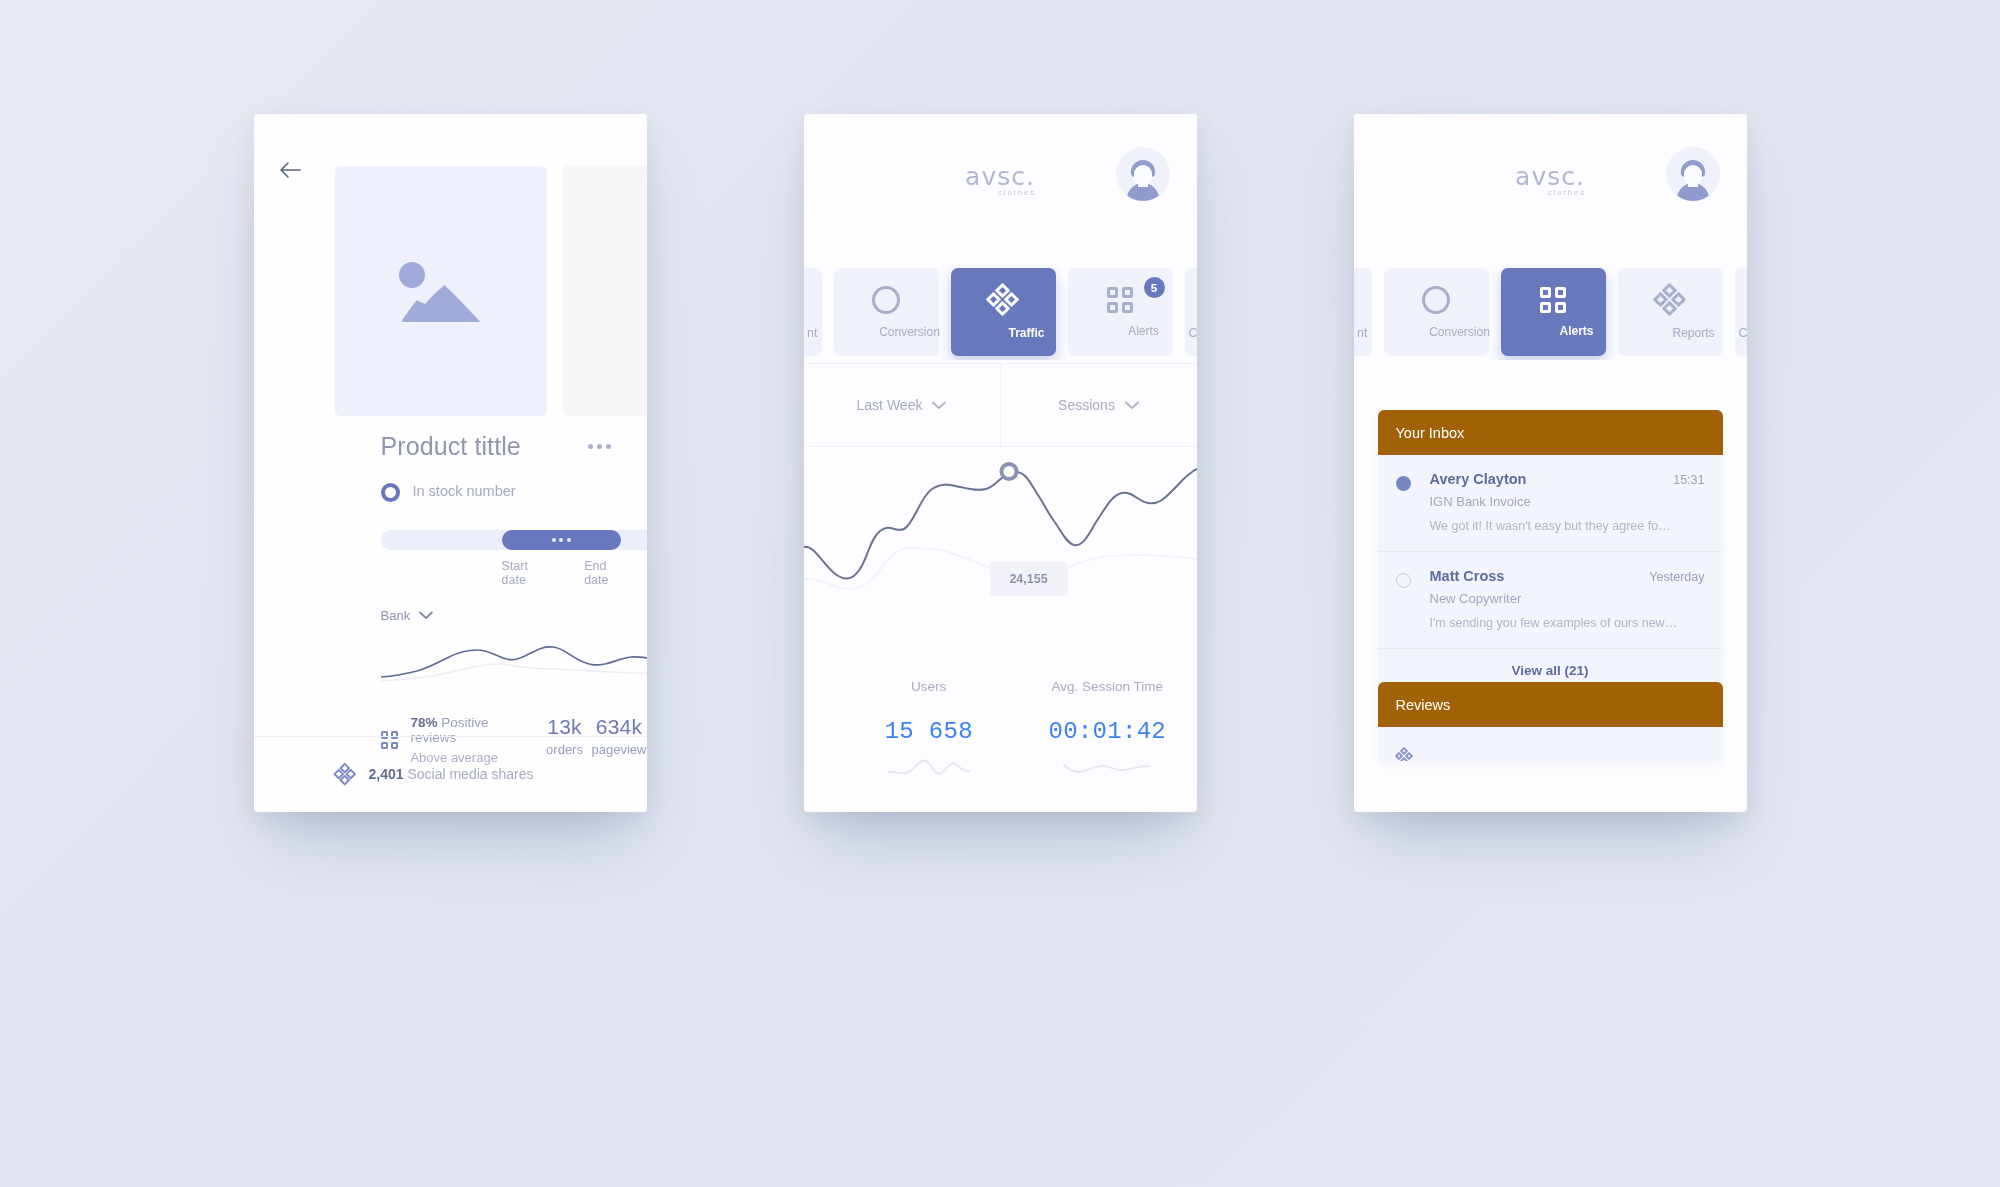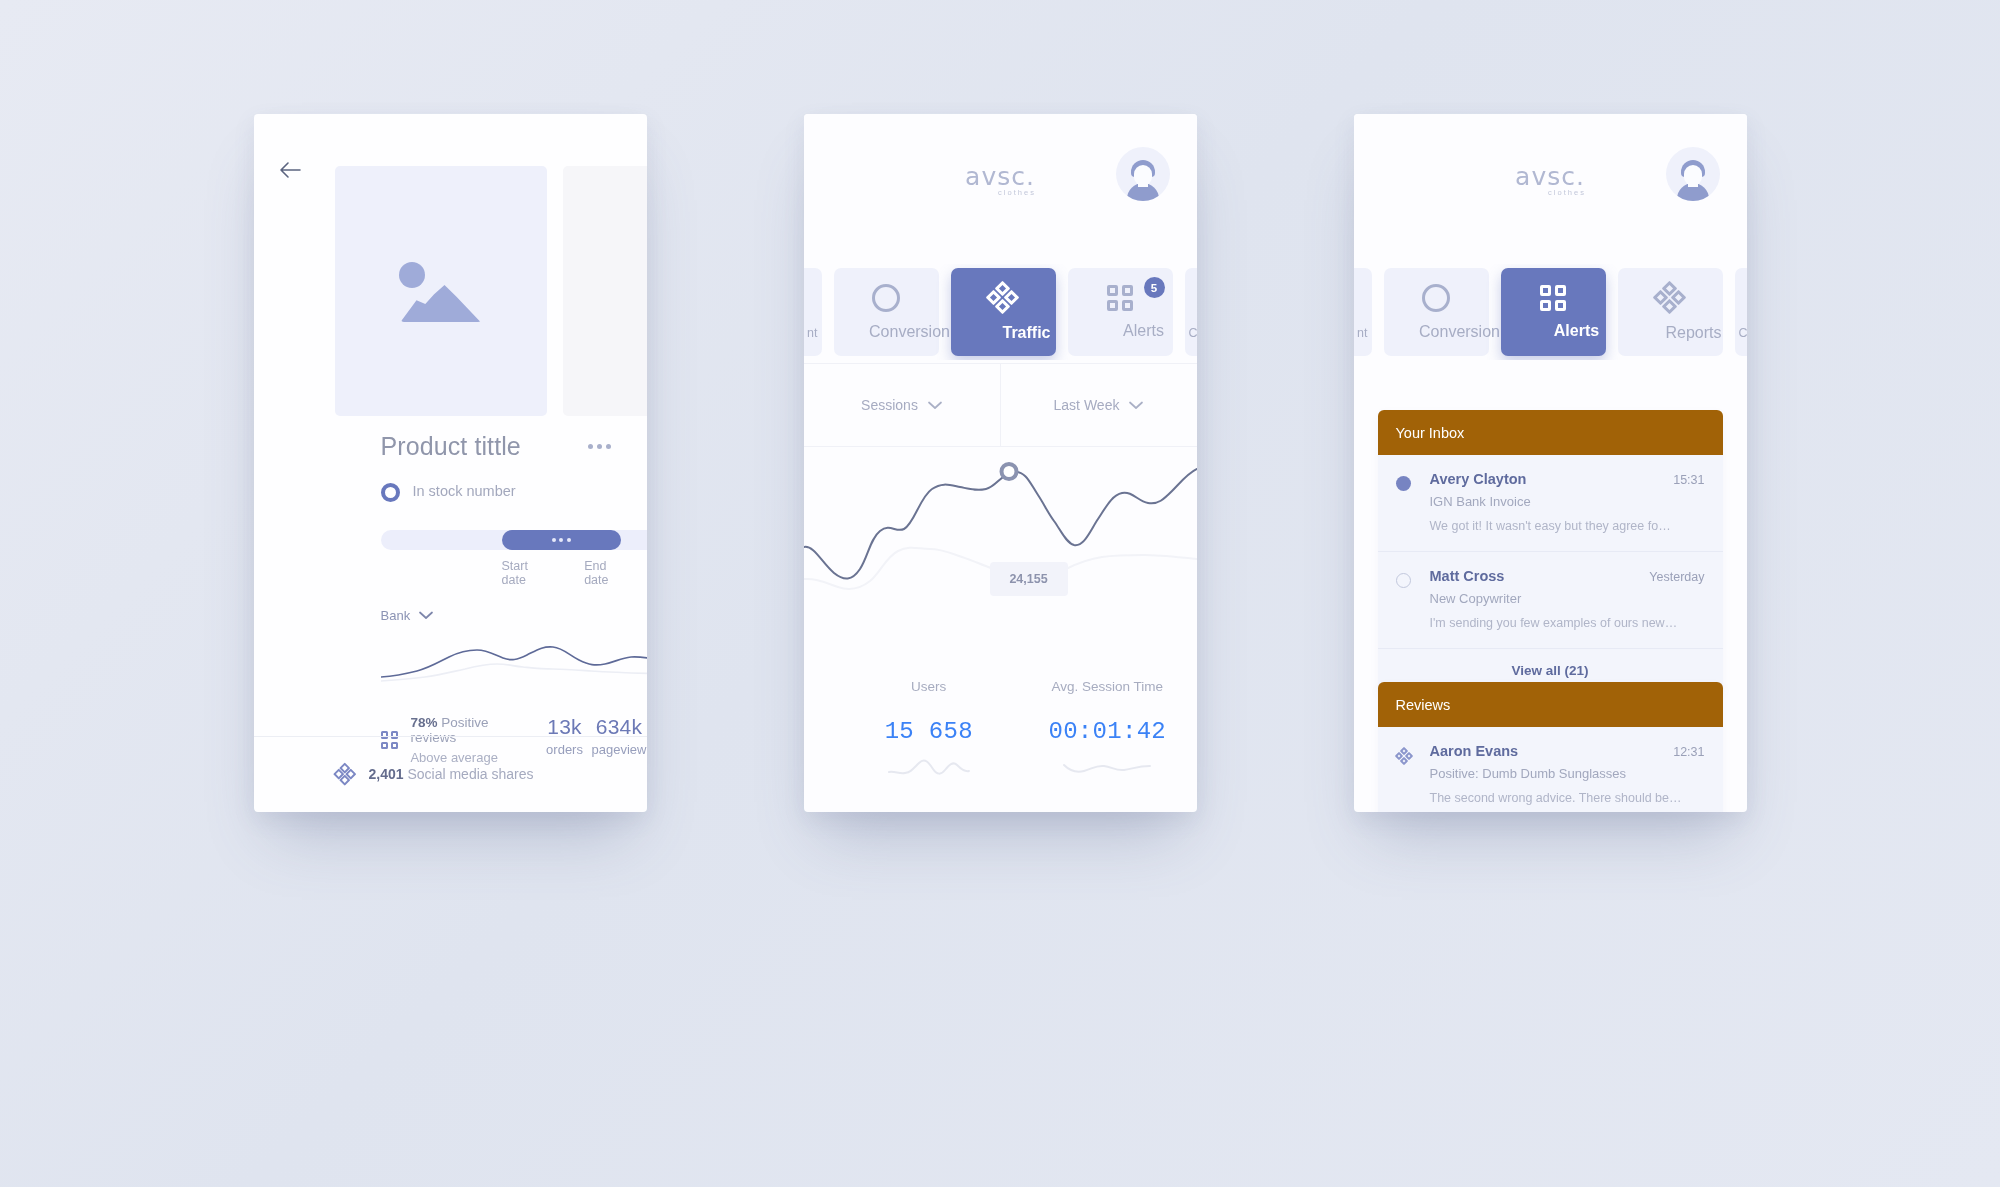--- a/index.html
+++ b/index.html
@@ -181,21 +181,21 @@
   }
   .tab {
     flex: 0 0 auto;
     width: 105px; height: 88px;
     background: #eff1fb; border-radius: 7px;
     display: flex; flex-direction: column; align-items: center; justify-content: center;
     gap: 11px; cursor: pointer; position: relative;
   }
   .tab.partial-l { width: 32px; margin-left: -24px; }
   .tab.partial-r { width: 48px; margin-right: -26px; }
-  .tab .lbl { font-size: 16px; color: #a7adc4; margin-left: 47px; }
+  .tab .lbl { font-size: 12px; color: #a7adc4; margin-left: 47px; }
   .tab.active { background: #6878bd; box-shadow: 0 6px 14px rgba(104,120,189,0.35); }
   .tab.active .lbl { color: #ffffff; font-weight: 700; }
   .tab .circ { width: 28px; height: 28px; border-radius: 50%; border: 3px solid #a8b0cd; }
   .tab .grid-ico { width: 26px; height: 26px; gap: 4px; }
   .tab .grid-ico span { border-color: #a8b0cd; border-width: 3px; border-radius: 2px; }
   .tab.active .grid-ico span { border-color: #fff; }
   .tab .diam-ico { width: 30px; height: 30px; }
   .tab .diam-ico i { width: 11px; height: 11px; border-width: 3px; border-color: #a8b0cd; }
   .tab .diam-ico i:nth-child(1){ left: 9px; top: 0; }
   .tab .diam-ico i:nth-child(2){ left: 0; top: 9px; }
@@ -427,27 +427,27 @@
           </div>
         <div class="lbl">Alerts</div>
       </div>
       <div class="tab partial-r">
         <span class="partial-lbl" style="right:auto;left:4px;">C</span>
       </div>
     </div>
 
     <div class="filters">
       <div class="filter">
-        <span>Sessions</span>
+        <span>Last Week</span>
         <svg class="chev" width="14" height="9" viewBox="0 0 14 9">
           <path d="M1 1.5L7 7L13 1.5" stroke="#aab0c6" stroke-width="1.7" fill="none" stroke-linecap="round" stroke-linejoin="round"></path>
         </svg>
       </div>
       <div class="filter">
-        <span>Last Week</span>
+        <span>Sessions</span>
         <svg class="chev" width="14" height="9" viewBox="0 0 14 9">
           <path d="M1 1.5L7 7L13 1.5" stroke="#aab0c6" stroke-width="1.7" fill="none" stroke-linecap="round" stroke-linejoin="round"></path>
         </svg>
       </div>
     </div>
 
     <div class="chart-area">
       <svg width="393" height="222" viewBox="0 0 393 222" fill="none">
         <path d="M0 100 C 10 98, 18 116, 30 126 C 40 134, 48 134, 56 122 C 64 110, 66 92, 76 84 C 86 76, 92 86, 100 82 C 110 77, 116 50, 128 42 C 138 35, 146 38, 156 40 C 166 42, 172 44, 182 42 C 192 40, 198 26, 210 25 C 222 24, 226 36, 234 48 C 240 57, 244 66, 250 74 C 256 82, 262 96, 270 98 C 280 100, 286 84, 294 72 C 302 60, 308 48, 318 46 C 328 44, 334 54, 344 56 C 354 58, 360 52, 368 44 C 376 36, 384 26, 393 22" stroke="#6a7392" stroke-width="2" stroke-linecap="round"></path>
         <path d="M0 132 C 12 131, 22 136, 34 140 C 46 144, 56 142, 66 134 C 76 126, 82 110, 94 104 C 106 98, 114 102, 126 102 C 138 102, 146 106, 158 110 C 170 114, 178 118, 190 122 C 202 126, 212 130, 224 132 C 238 134, 250 128, 262 122 C 274 116, 284 112, 298 110 C 312 108, 326 108, 340 108 C 356 108, 372 110, 393 112" stroke="#f2f3f8" stroke-width="2" stroke-linecap="round"></path>
@@ -567,27 +567,19 @@
 
         <div class="msg">
           <div class="ico">
             <div class="diam-ico">
                 <i></i>
                 <i></i>
                 <i></i>
                 <i></i>
               </div>
           </div>
-          <div class="inner">
-            <div class="r1">
-              <span class="nm">Aaron Evans</span>
-              <span class="tm">12:31</span>
-            </div>
-            <div class="r2">Positive: Dumb Dumb Sunglasses</div>
-            <div class="r3">The second wrong advice. There should be…</div>
-          </div>
         </div>
 
       </div>
     </div>
   </div>
 
 </div>
 
 </body></html>

